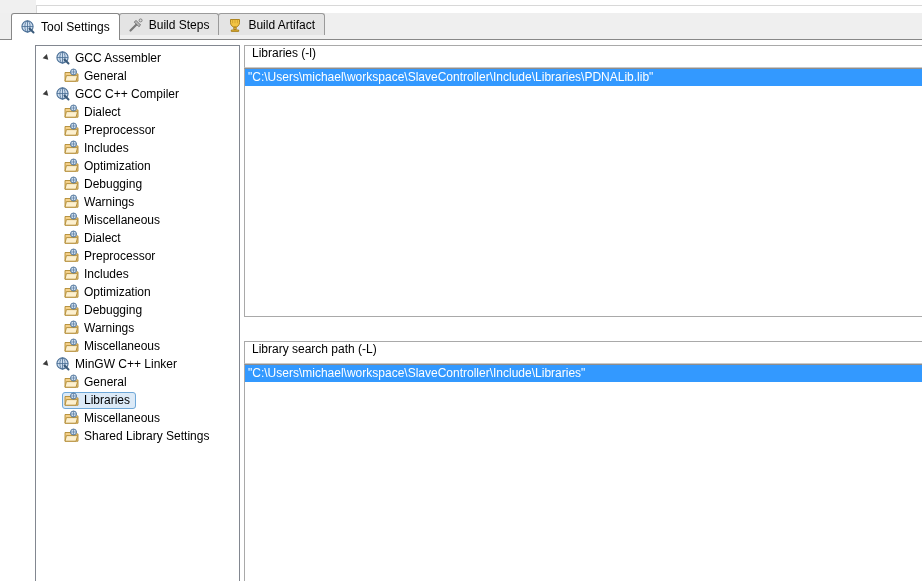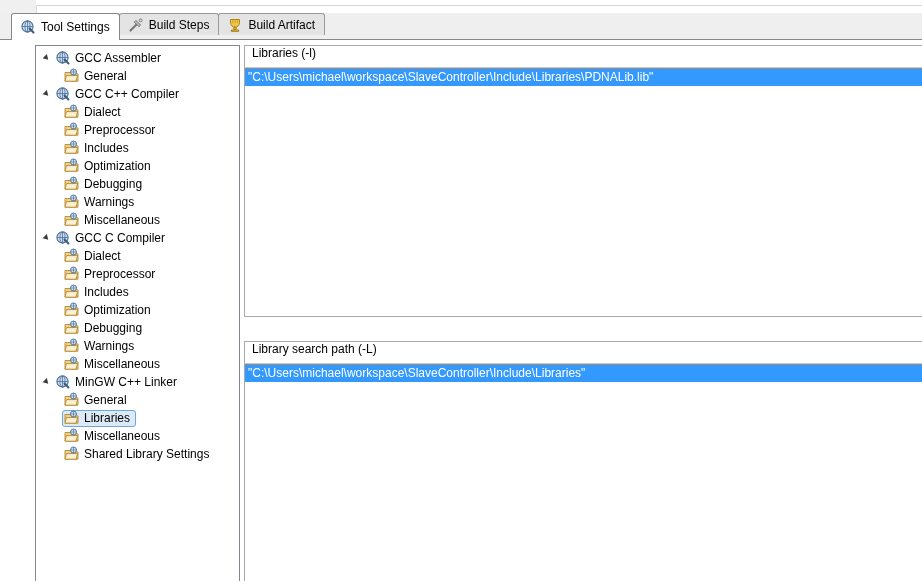--- a/index.html
+++ b/index.html
@@ -344,30 +344,20 @@
         </div>
         <div class="tnode child">
           <span class="tico"><svg width="16" height="16" viewBox="0 0 16 16">
               <path d="M1 4.5h5l1.2 1.4H14v7.3H1z" fill="#f5d089" stroke="#b08a32" stroke-width="0.9"></path>
               <path d="M2.4 7.6h11.2l-1.6 5.6H1z" fill="#fdf0cf" stroke="#b08a32" stroke-width="0.9"></path>
               <circle cx="9.5" cy="4" r="3" fill="#cfdff0" stroke="#4a6f96" stroke-width="0.9"></circle>
               <path d="M6.6 4h5.8M9.5 1.1v5.8" stroke="#4a6f96" stroke-width="0.6"></path>
             </svg></span>
           <span class="tlabel">Miscellaneous</span>
         </div>
-        <div class="tnode">
-          <span class="arrow open"></span>
-          <span class="tico"><svg width="16" height="16" viewBox="0 0 16 16">
-              <circle cx="7.5" cy="7.5" r="5.6" fill="#cfdff0" stroke="#4a6f96" stroke-width="1.1"></circle>
-              <path d="M2 7.5h11M7.5 2v11" stroke="#4a6f96" stroke-width="0.8"></path>
-              <ellipse cx="7.5" cy="7.5" rx="2.6" ry="5.6" fill="none" stroke="#4a6f96" stroke-width="0.8"></ellipse>
-              <path d="M9.5 9.5l4 4" stroke="#3a5a7a" stroke-width="2" stroke-linecap="round"></path>
-            </svg></span>
-          <span class="tlabel">GCC C Compiler</span>
-        </div>
         <div class="tnode child">
           <span class="tico"><svg width="16" height="16" viewBox="0 0 16 16">
               <path d="M1 4.5h5l1.2 1.4H14v7.3H1z" fill="#f5d089" stroke="#b08a32" stroke-width="0.9"></path>
               <path d="M2.4 7.6h11.2l-1.6 5.6H1z" fill="#fdf0cf" stroke="#b08a32" stroke-width="0.9"></path>
               <circle cx="9.5" cy="4" r="3" fill="#cfdff0" stroke="#4a6f96" stroke-width="0.9"></circle>
               <path d="M6.6 4h5.8M9.5 1.1v5.8" stroke="#4a6f96" stroke-width="0.6"></path>
             </svg></span>
           <span class="tlabel">Dialect</span>
         </div>
         <div class="tnode child">

